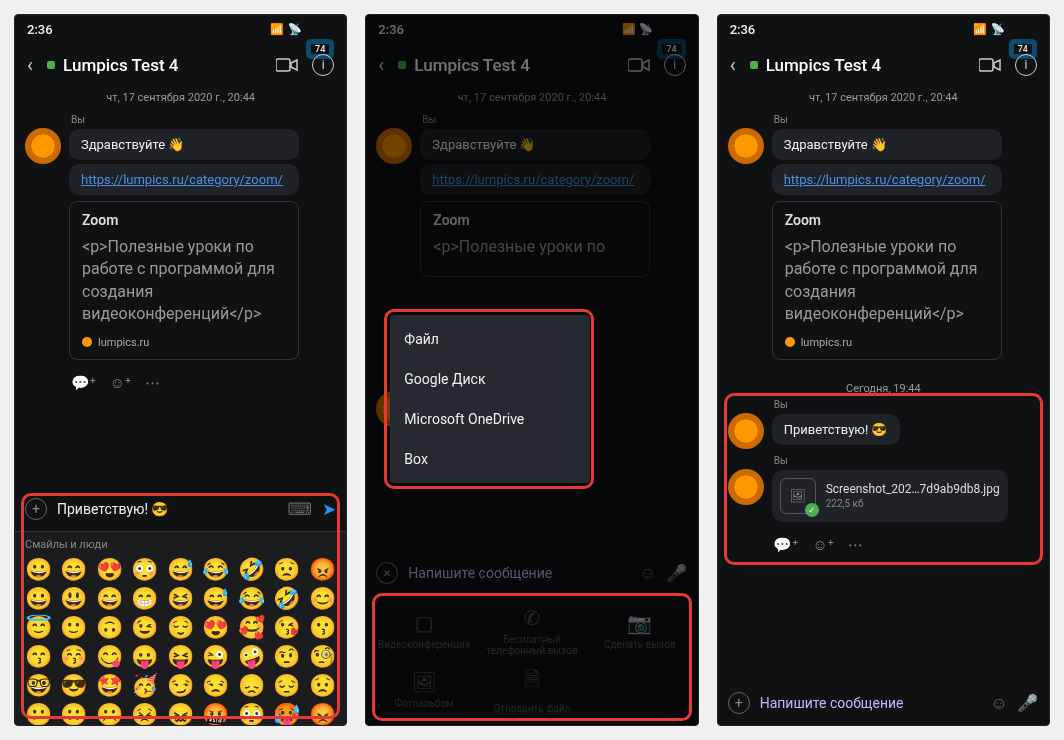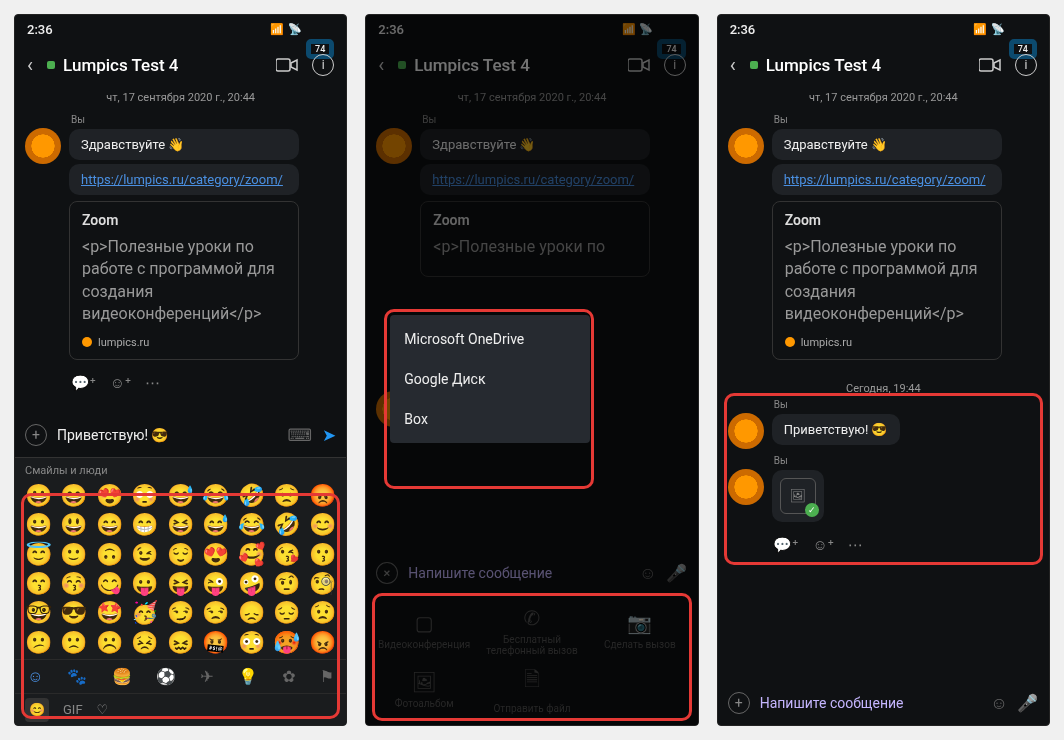--- a/index.html
+++ b/index.html
@@ -79,21 +79,21 @@
   .plus { width:22px;height:22px;border:1.5px solid #666;border-radius:50%;display:flex;align-items:center;justify-content:center;font-size:14px;}
   .input-text { flex:1; color:#eee;}
   .input-text.placeholder { color:#c4b5fd;}
   .kbd-icon,.mic-icon,.smile-icon{ font-size:17px;color:#666;}
   .send-icon { font-size:17px;color:#2196f3;}
   .highlight-red {
     border:3px solid #e53935;border-radius:10px;position:absolute;pointer-events:none;
   }
   
   .kb {
-    background:#1a1c1e;border-top:1px solid #333;height:268px;display:flex;flex-direction:column;
+    background:#1a1c1e;border-top:1px solid #333;height:194px;display:flex;flex-direction:column;
   }
   .kb-cat { font-size:11px;color:#888;padding:6px 10px 2px;}
   .kb-grid {
     flex:1;display:grid;grid-template-columns:repeat(9,1fr);gap:4px;padding:4px 8px;font-size:22px;place-items:center;
   }
   .kb-tabs { height:34px;display:flex;align-items:center;justify-content:space-around;color:#666;font-size:16px;border-top:1px solid #2a2a2a;}
   .kb-tabs .active{ color:#4a90e2;}
   .kb-bottom { height:32px;display:flex;align-items:center;gap:14px;padding:0 10px;border-top:1px solid #2a2a2a;font-size:13px;color:#888;}
   .kb-bottom .emoji-key{width:24px;height:24px;background:#333;border-radius:4px;display:flex;align-items:center;justify-content:center;}
   
@@ -324,22 +324,23 @@
         <span>Фотоальбом</span>
       </div>
     <div class="attach-cell">
         <span class="attach-icon">🗎</span>
         <span>Отправить файл</span>
       </div>
     <div class="attach-cell"></div>
   </div>
   <div class="dim-overlay"></div>
   <div class="menu-pop">
+    <div class="menu-item">Файл</div>
+    <div class="menu-item">Google Диск</div>
     <div class="menu-item">Microsoft OneDrive</div>
-    <div class="menu-item">Google Диск</div>
     <div class="menu-item">Box</div>
   </div>
   <div class="highlight-red" style="left:18px;top:294px;width:210px;height:180px;"></div>
   <div class="highlight-red" style="left:6px;right:6px;bottom:4px;height:128px;"></div>
 </div>
 
 <div class="phone">
   <div class="status">
     <span>2:36</span>
     <div class="status-icons">
@@ -392,20 +393,24 @@
     </div>
     <div class="msgrow">
       <div class="avatar"></div>
       <div class="msgcol">
         <div class="you-lbl">Вы</div>
         <div class="file-bubble">
           <div class="file-thumb">
             🖼
             <div class="file-check">✓</div>
           </div>
+          <div class="file-meta">
+            <span>Screenshot_202…7d9ab9db8.jpg</span>
+            <span class="file-size">222,5 кб</span>
+          </div>
         </div>
       </div>
     </div>
     <div class="reactions">
       <span>💬⁺</span>
       <span>☺⁺</span>
       <span>⋯</span>
     </div>
   </div>
   <div class="input-row">

